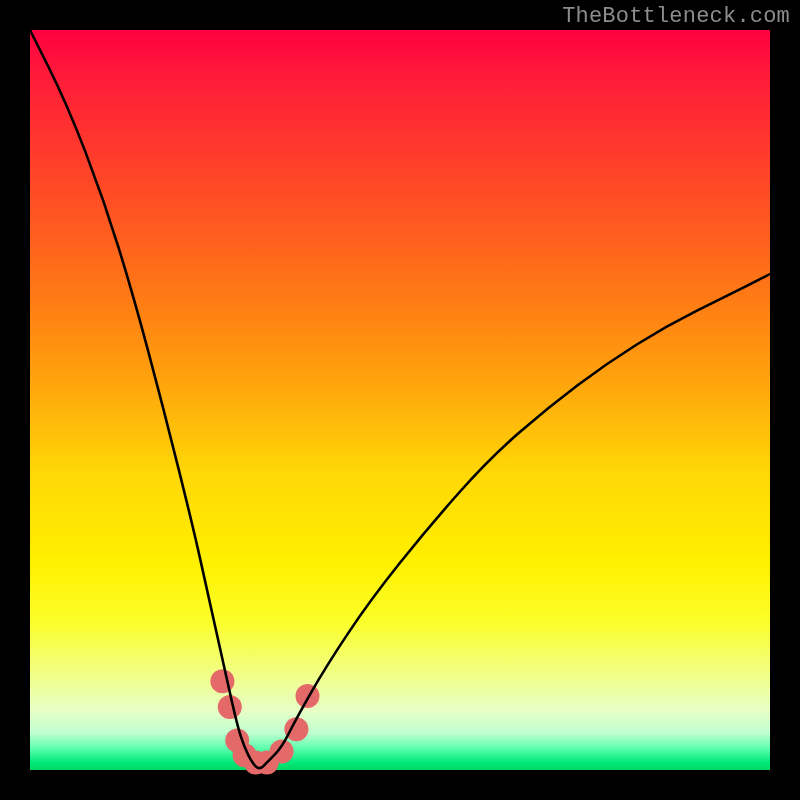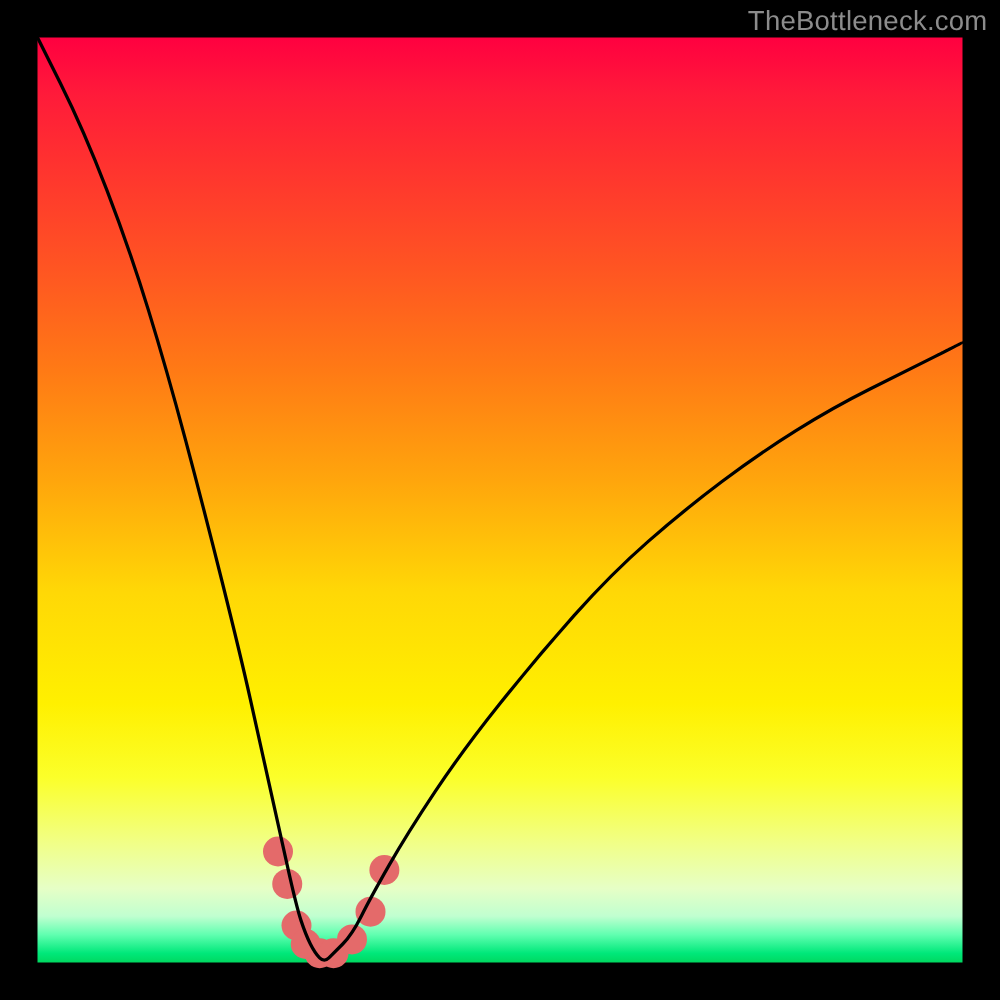--- a/index.html
+++ b/index.html
@@ -43,20 +43,21 @@
   }
   .watermark {
     position: absolute;
     top: 4px;
     right: 10px;
     color: #8c8c8c;
     font-size: 22px;
     font-weight: 500;
     letter-spacing: 0.2px;
     user-select: none;
+    font-family: Liberation Mono, monospace;
   }
   svg.overlay {
     position: absolute;
     left: 0;
     top: 0;
     width: 740px;
     height: 740px;
     overflow: visible;
   }
 </style>

